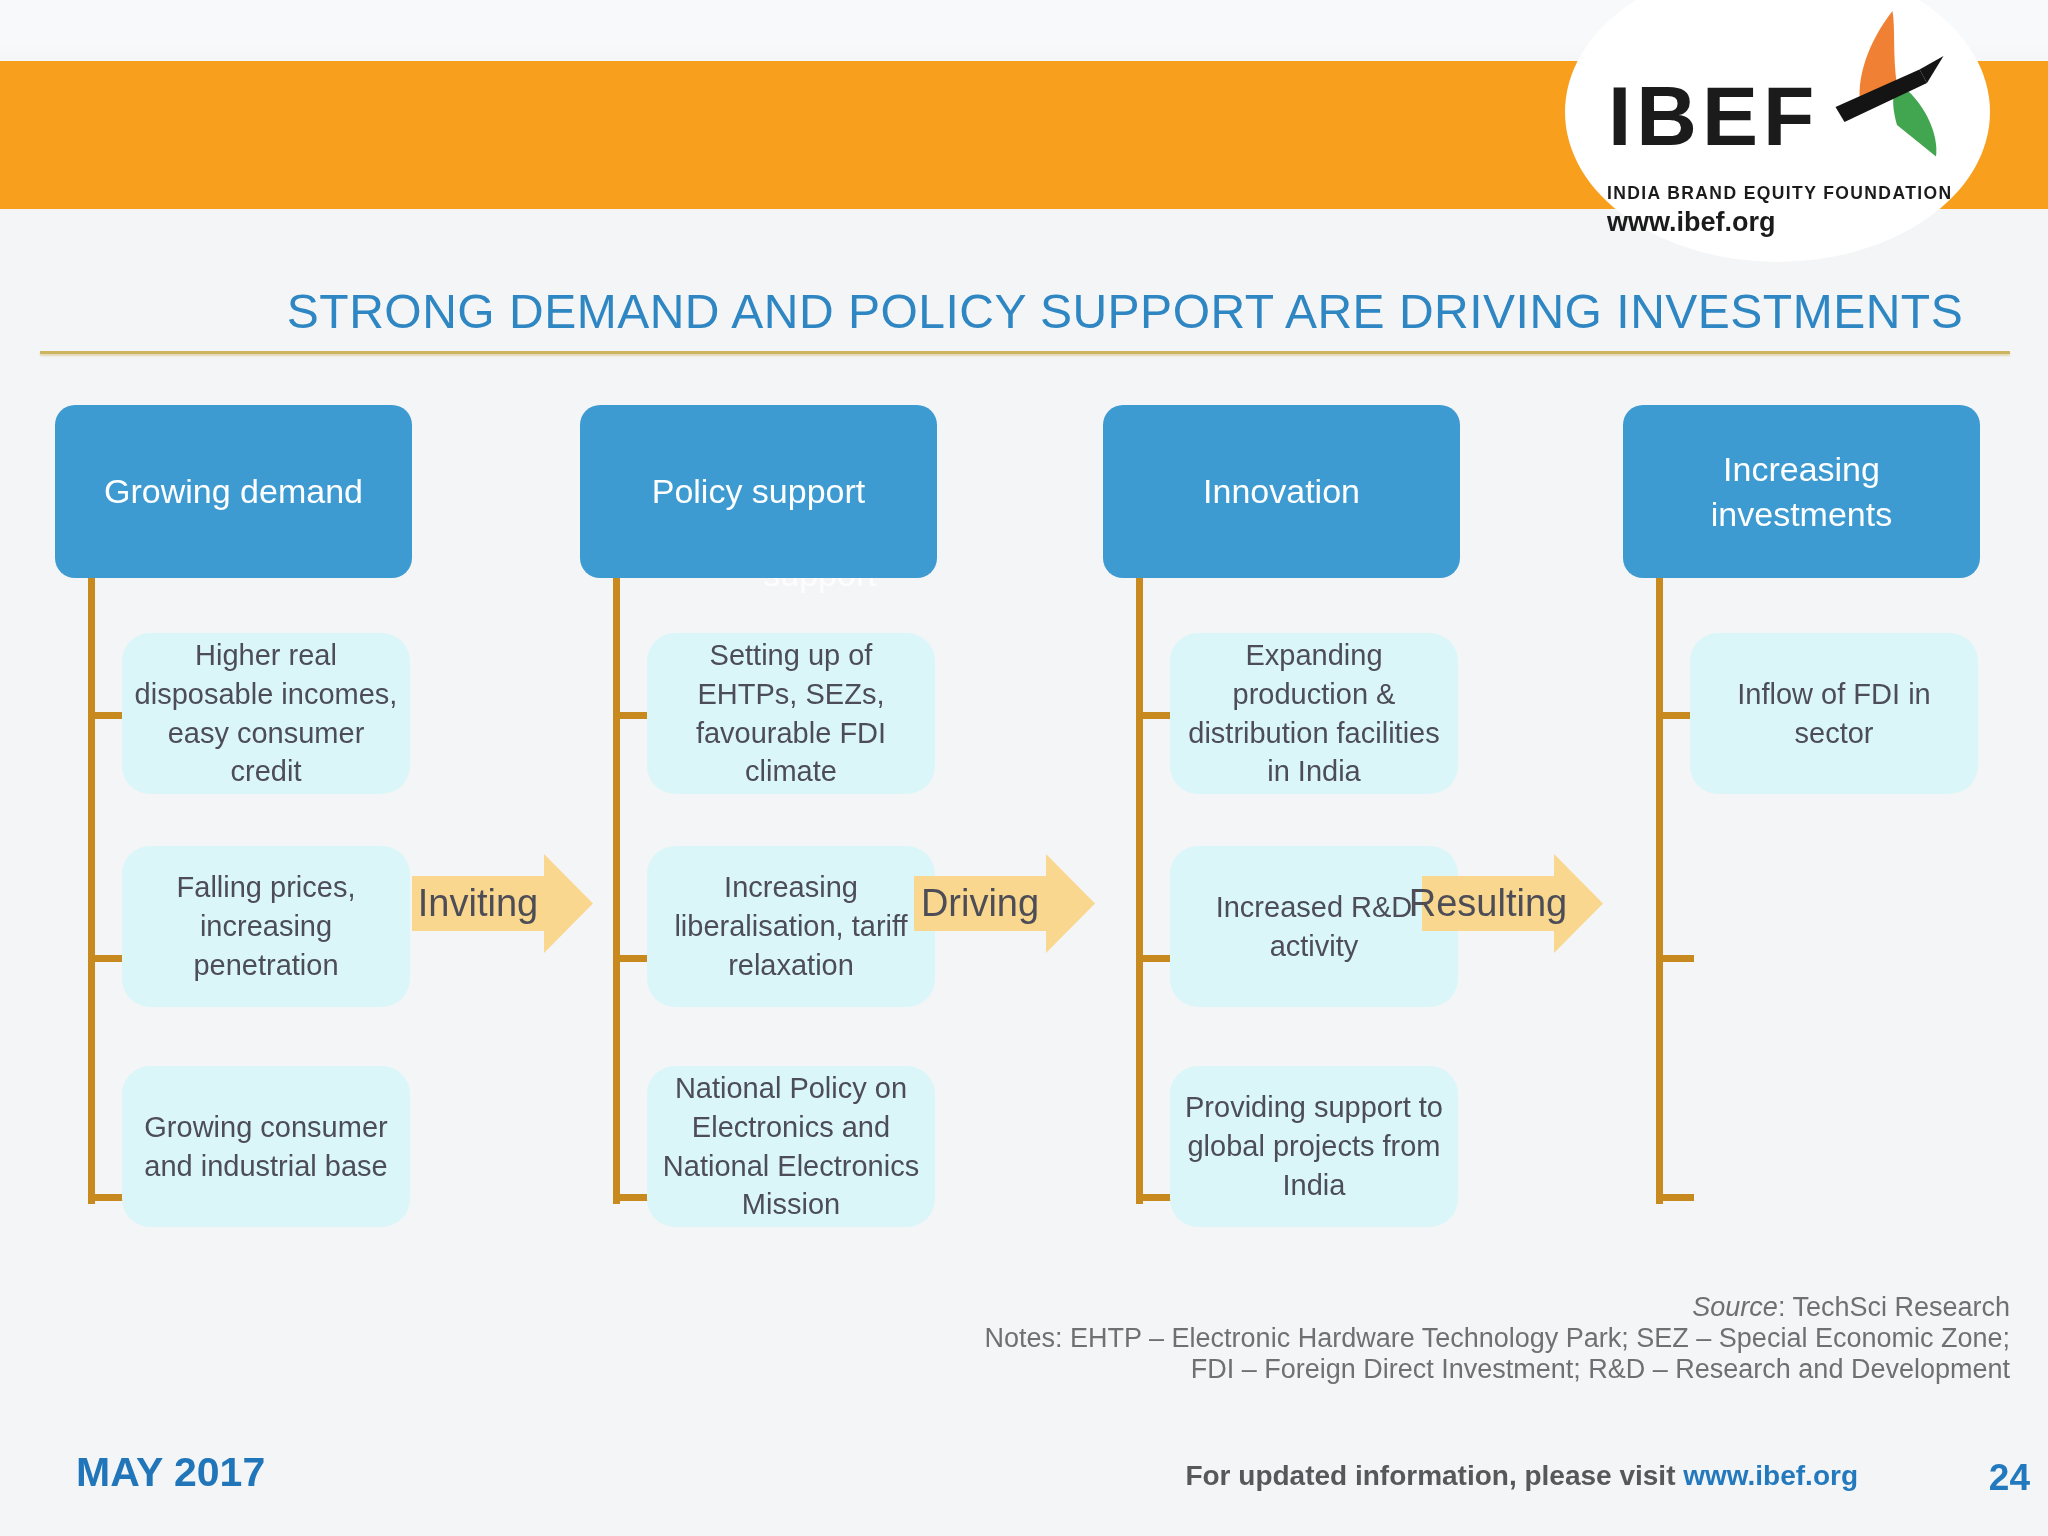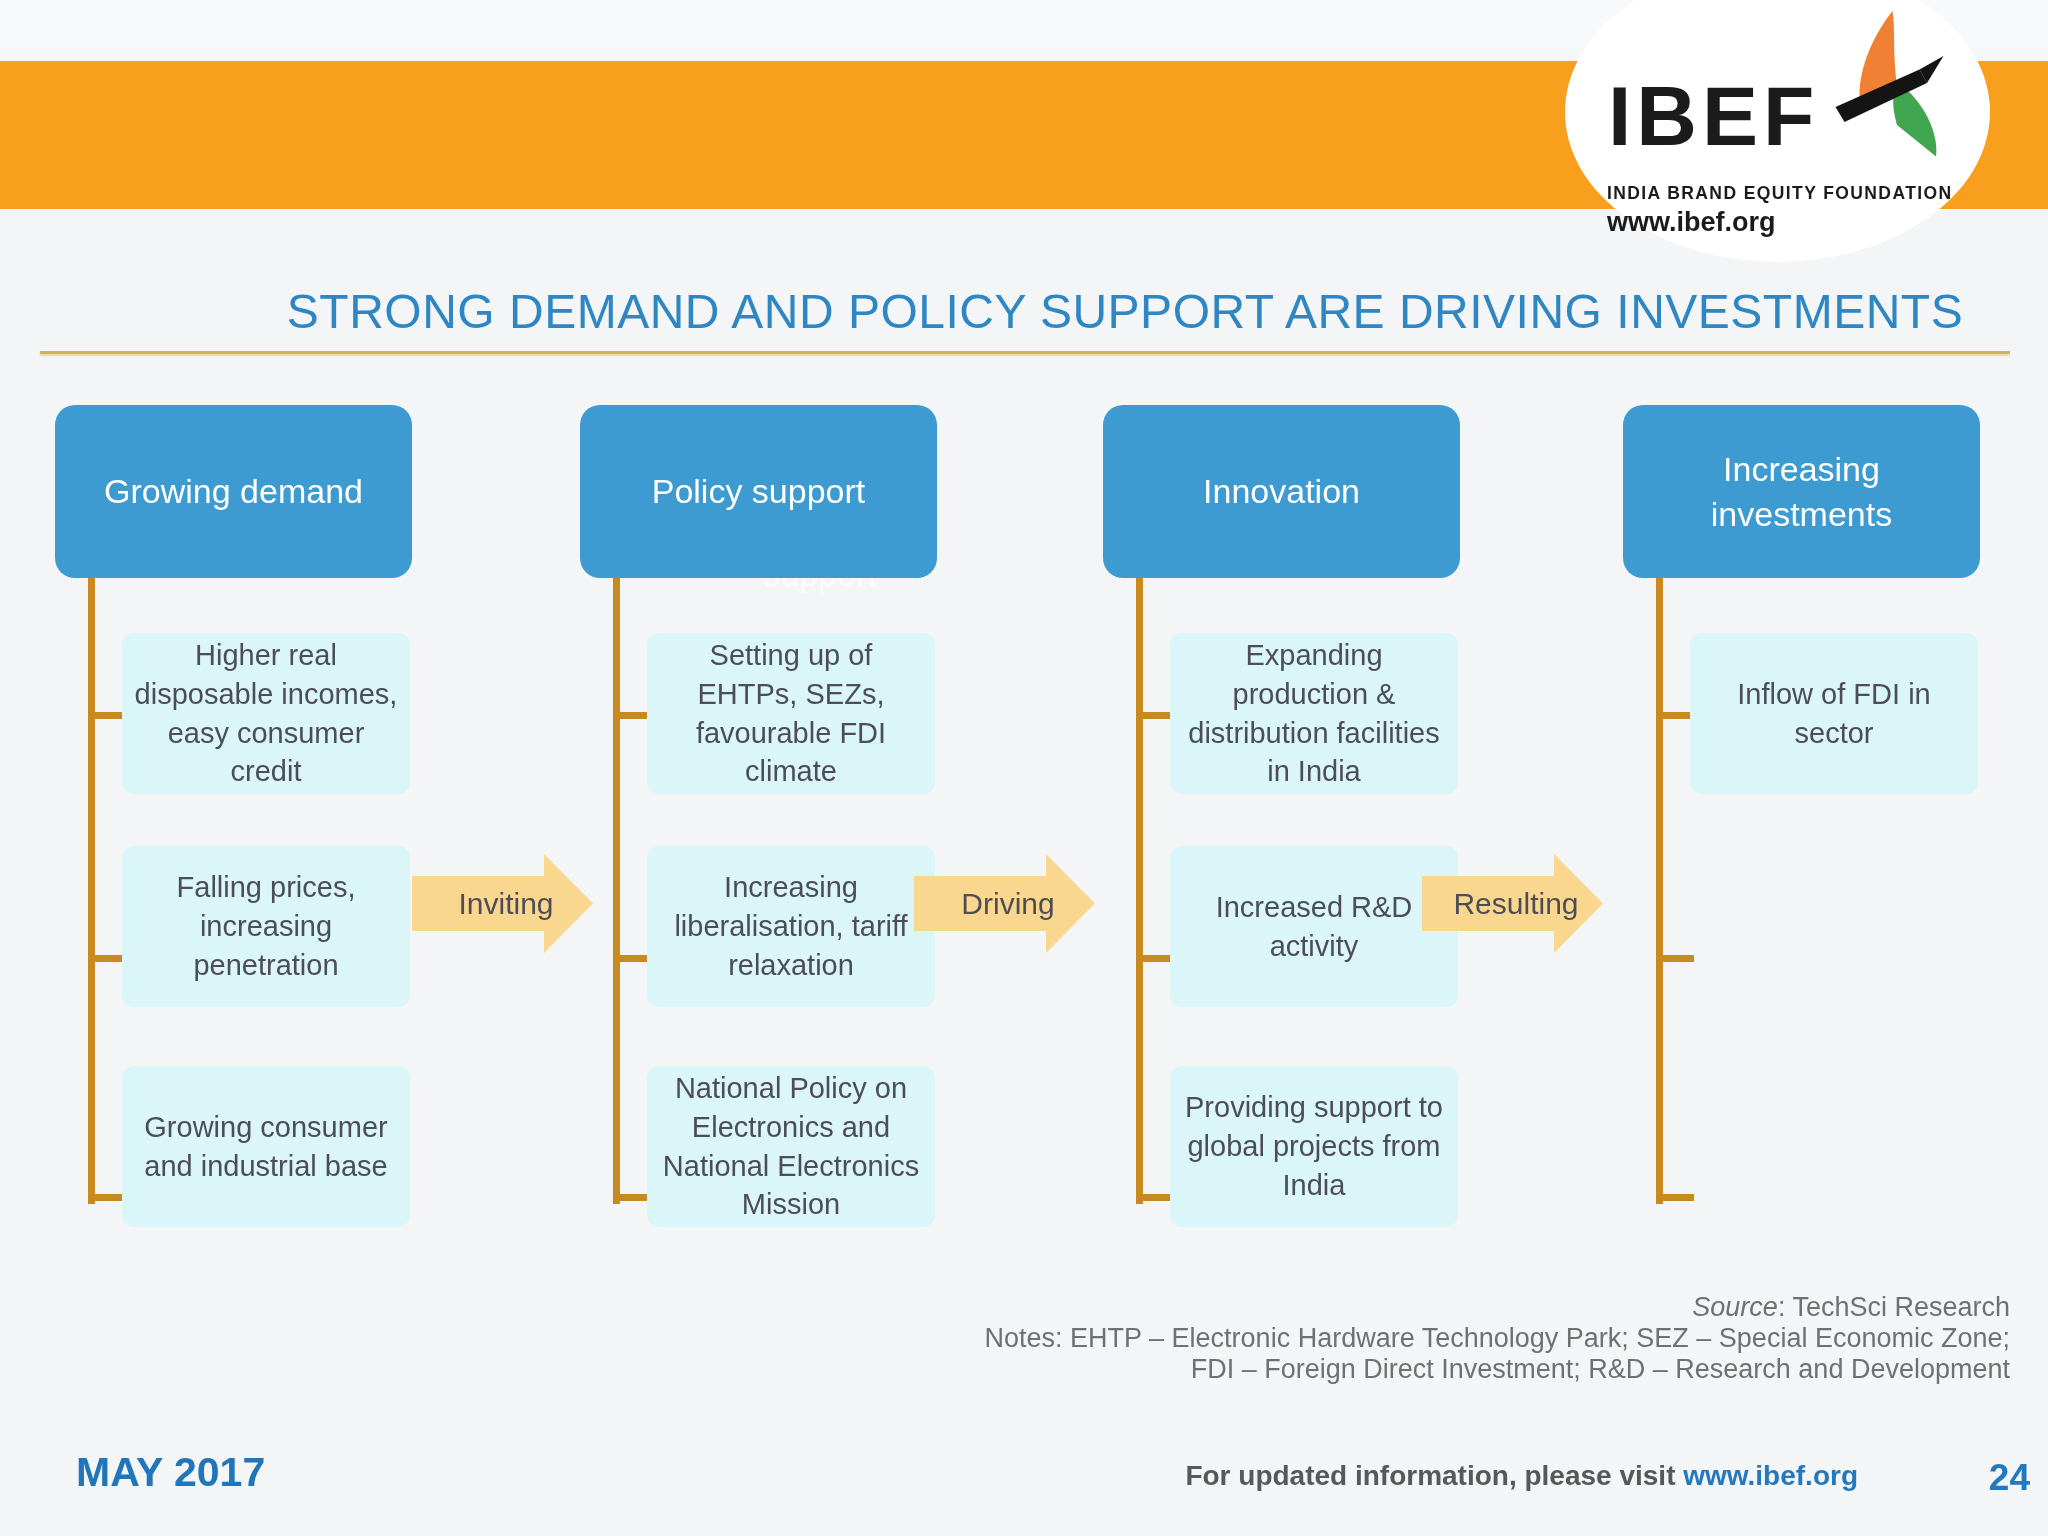--- a/index.html
+++ b/index.html
@@ -31,31 +31,31 @@
   }
   .x1{left:55px}.x2{left:580px}.x3{left:1103px}.x4{left:1623px}
   .ghost{position:absolute;left:700px;top:573px;width:240px;height:25px;overflow:hidden;text-align:center;}
   .ghost span{display:block;margin-top:-18px;font-size:34px;color:#ffffff;opacity:.85;}
   .vline{position:absolute;top:577px;width:7px;height:627px;background:#c8891f;}
   .vl1{left:88px}.vl2{left:613px}.vl3{left:1136px}.vl4{left:1656px}
   .branch{position:absolute;width:38px;height:7px;background:#c8891f;}
   .bx1{left:88px}.bx2{left:613px}.bx3{left:1136px}.bx4{left:1656px}
   .br1{top:712px}.br2{top:955px}.br3{top:1194px}
   .item{
-    position:absolute;width:288px;height:161px;background:#dbf6f8;border-radius:12px;
+    position:absolute;width:288px;height:161px;background:#dbf6f8;border-radius:28px;
     color:#4c4d56;font-size:29px;line-height:1.34;display:flex;align-items:center;justify-content:center;
     text-align:center;padding:0 10px;box-sizing:border-box;
   }
   .i1{left:122px}.i2{left:647px}.i3{left:1170px}.i4{left:1690px}
   .r1{top:633px}.r2{top:846px}.r3{top:1066px}
   .arrow{position:absolute;top:853px;width:182px;height:101px;}
   .a1{left:412px}.a2{left:914px}.a3{left:1422px}
   .arrow-label{
     position:absolute;top:875px;width:132px;height:57px;display:flex;align-items:center;justify-content:center;
-    font-size:30px;color:#4c4d56;margin-left:28px;
+    font-size:38px;color:#4c4d56;
   }
   
   .notes{position:absolute;right:38px;top:1292px;width:1500px;text-align:right;color:#6f7073;font-size:27px;line-height:31px;}
   .notes .src-label{font-style:italic;}
   
   .footer-date{position:absolute;left:64px;top:1449px;color:#2176ba;font-size:41px;font-weight:bold;margin-left:12px;}
   .footer-info{position:absolute;right:190px;top:1460px;color:#57585b;font-size:28px;font-weight:bold;white-space:nowrap;}
   .footer-info .site{color:#2379be;}
   .footer-page{position:absolute;right:18px;top:1457px;color:#2379be;font-size:37px;font-weight:bold;}
 </style>

